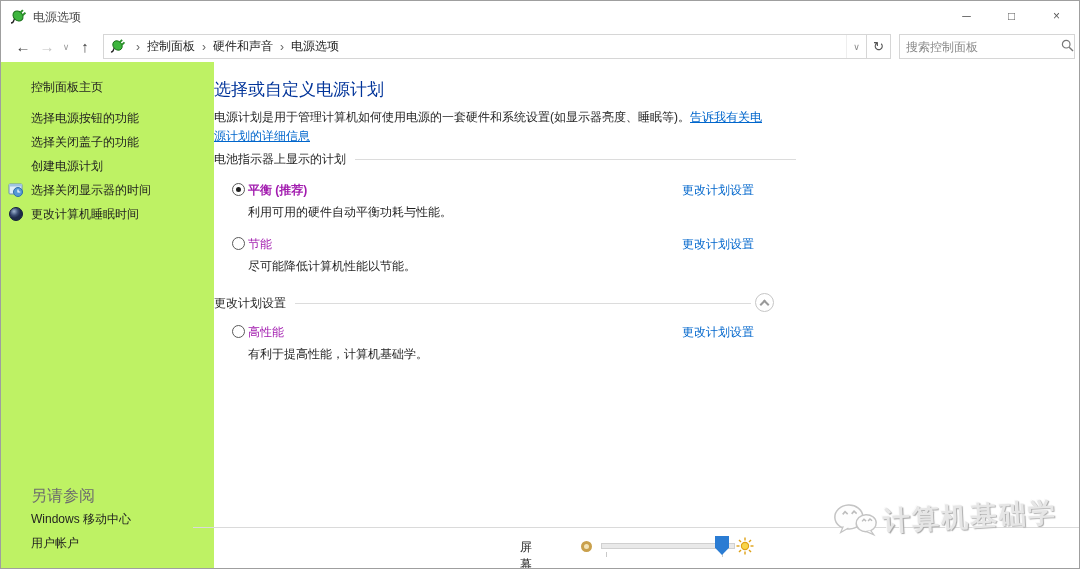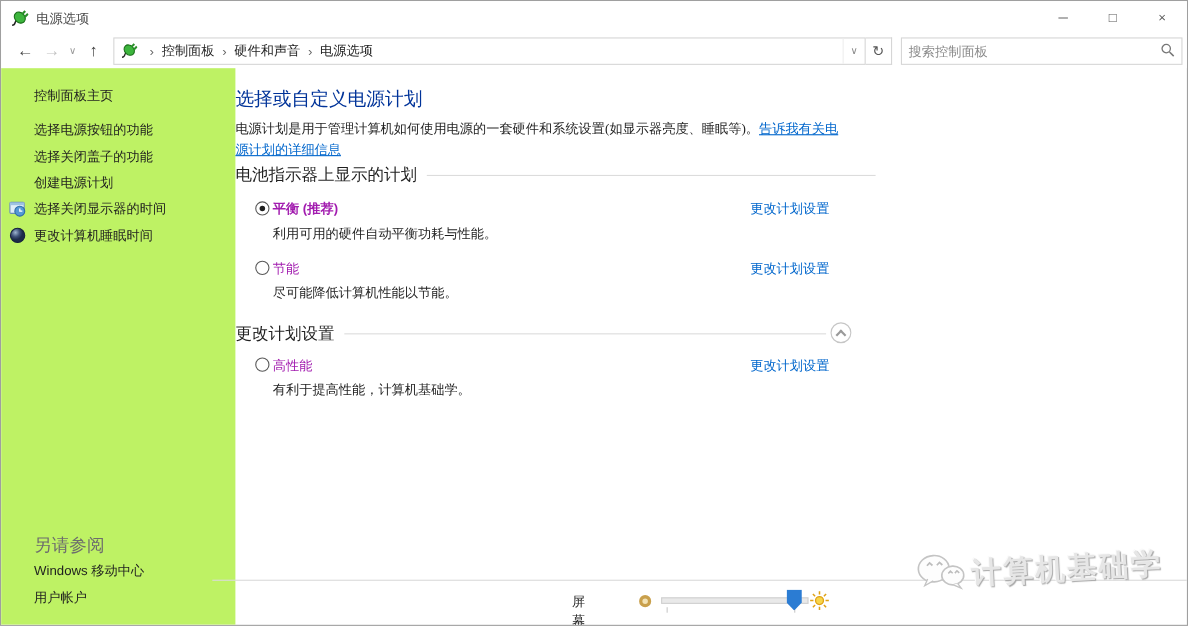--- a/index.html
+++ b/index.html
@@ -27,45 +27,45 @@
   .addressbox { flex:1; height:25px; border:1px solid #d6d6d6; display:flex; align-items:center;
                 margin-left:6px; background:#fff; }
   .addressbox .crumb-icon { margin:0 4px 0 6px; }
   .crumb-sep { color:#666; margin:0 7px; font-size:12px; }
   .crumb { color:#1f1f1f; font-size:12px; white-space:nowrap; }
   .addr-spacer { flex:1; }
   .addr-chev { width:20px; text-align:center; color:#888; font-size:9px; border-left:1px solid #eee;
                height:100%; display:flex; align-items:center; justify-content:center; }
   .refreshbox { width:24px; height:25px; border:1px solid #d6d6d6; border-left:none;
                 display:flex; align-items:center; justify-content:center; color:#555; font-size:13px; }
-  .searchbox { width:256px; height:25px; border:1px solid #d6d6d6; margin-left:8px;
+  .searchbox { width:176px; height:25px; border:1px solid #d6d6d6; margin-left:8px;
                display:flex; align-items:center; padding:0 6px; background:#fff; }
   .searchbox input { flex:1; border:none; outline:none; font-size:12px; color:#444;
                      font-family:"Liberation Sans","DejaVu Sans",sans-serif; }
   .searchbox input::placeholder { color:#8a8a8a; opacity:1; }
 
   
   .sidebar { position:absolute; left:0; top:61px; width:213px; bottom:0; background:#bef264; }
   .side-home { position:absolute; left:30px; top:17px; font-size:12px; color:#1f1f1f; cursor:pointer; }
   .side-list { position:absolute; left:0; top:44px; right:0; }
   .side-item { height:24px; display:flex; align-items:center; padding-left:30px; position:relative;
                font-size:12px; color:#1f1f1f; cursor:pointer; white-space:nowrap; }
   .side-item .mini-icon { position:absolute; left:7px; top:4px; }
   .see-also-head { position:absolute; left:30px; top:424px; color:#6d6d6d; font-size:16px; }
   .see-also-1 { position:absolute; left:30px; top:449px; font-size:12px; cursor:pointer; }
   .see-also-2 { position:absolute; left:30px; top:473px; font-size:12px; cursor:pointer; }
 
   
   .main { position:absolute; left:213px; top:61px; width:600px; bottom:0; }
   .page-heading { position:absolute; left:0; top:16px; font-size:17px; font-weight:400; color:#003399; }
-  .intro { position:absolute; left:0; top:46px; width:557px; line-height:1.6; color:#1f1f1f;font-family:Liberation Serif, serif; }
+  .intro { position:absolute; left:0; top:46px; width:557px; line-height:1.6; color:#1f1f1f; }
   .intro a { color:#0066cc; text-decoration:underline; cursor:pointer; }
 
   .group-head { position:absolute; left:0; display:flex; align-items:center; height:14px; }
-  .group-head .label { font-size:15px; color:#1f1f1f; white-space:nowrap; }
+  .group-head .label { font-size:12px; color:#1f1f1f; white-space:nowrap; }
   .group-head .rule { flex:1; border-top:1px solid #dcdcdc; margin-left:9px; }
   .g1 { top:90px; width:582px; }
   .g2 { top:234px; width:537px; }
   .collapse-btn { position:absolute; left:541px; top:231px; width:19px; height:19px; border:1px solid #c6c6c6;
                   border-radius:50%; display:flex; align-items:center; justify-content:center; cursor:pointer; }
   .collapse-btn .chev { width:7px; height:7px; border-left:2px solid #9a9a9a; border-top:2px solid #9a9a9a;
                         transform:rotate(45deg); margin-top:3px; }
 
   .plan-row { position:absolute; left:0; width:582px; }
   .r1 { top:120px; } .r2 { top:174px; } .r3 { top:262px; }

